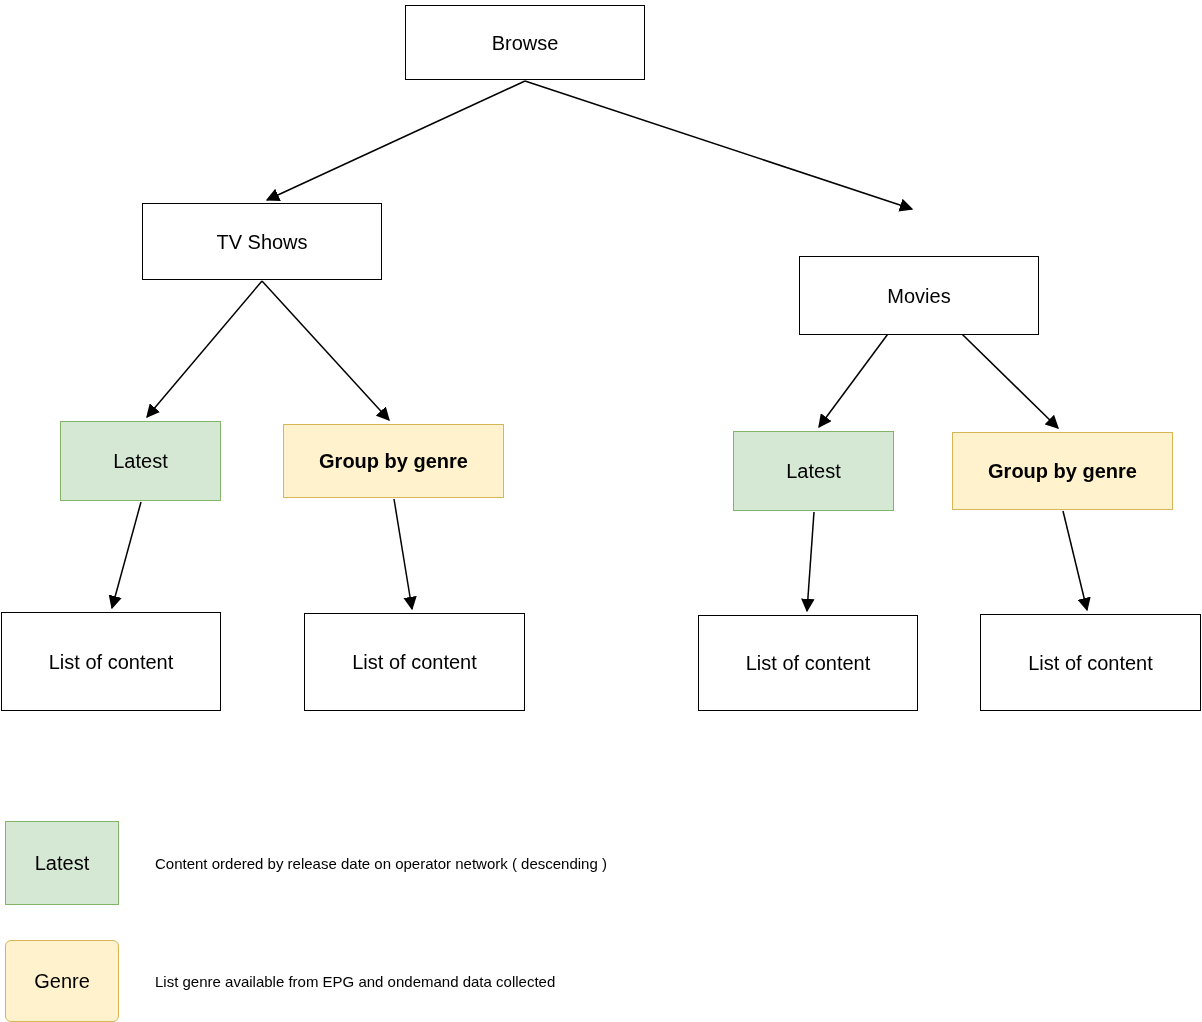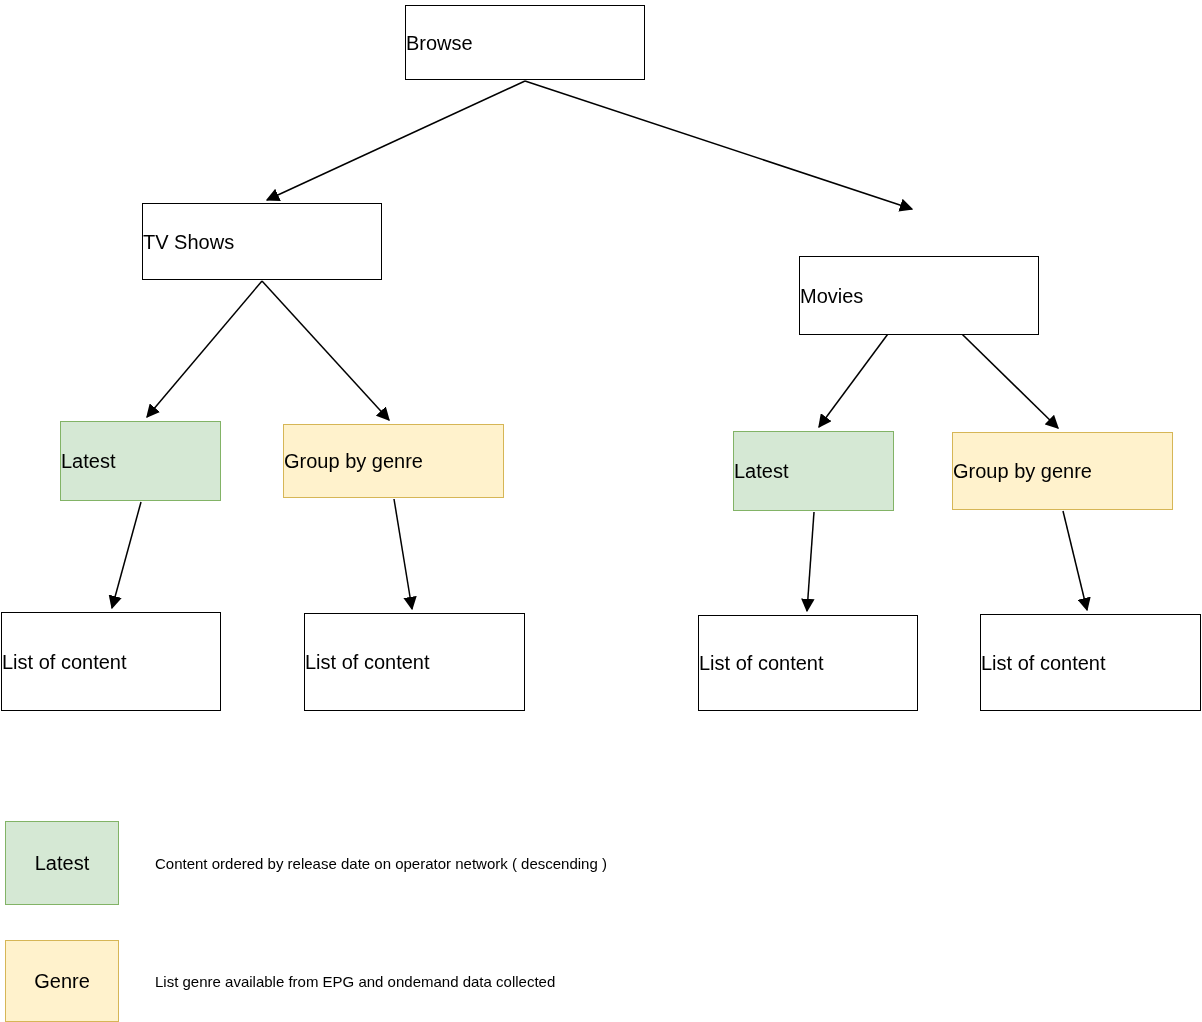--- a/index.html
+++ b/index.html
@@ -18,32 +18,33 @@
     left: 0; top: 0;
     width: 1202px; height: 1022px;
     pointer-events: none;
   }
   .node {
     position: absolute;
     border: 1px solid #000000;
     background: #ffffff;
     display: flex;
     align-items: center;
-    justify-content: flex-start;
+    justify-content: center;
     text-align: center;
     font-size: 20px;
     line-height: 1.2;
   }
   .node.green {
     background: var(--green-fill, #d5e8d4);
     border-color: var(--green-border, #82b366);
   }
   .node.yellow {
     background: var(--yellow-fill, #fff2cc);
     border-color: var(--yellow-border, #d6b656);
+    font-weight: bold;
   }
   .legend-swatch {
     position: absolute;
     border: 1px solid #000;
     display: flex;
     align-items: center;
     justify-content: center;
     font-size: 20px;
   }
   .legend-swatch.green {
@@ -70,21 +71,21 @@
   #node-tv-genre        { left: 283px; top: 424px; width: 221px; height: 74px; }
   #node-movies-latest   { left: 733px; top: 431px; width: 161px; height: 80px; }
   #node-movies-genre    { left: 952px; top: 432px; width: 221px; height: 78px; }
   #node-list-1          { left:   1px; top: 612px; width: 220px; height: 99px; }
   #node-list-2          { left: 304px; top: 613px; width: 221px; height: 98px; }
   #node-list-3          { left: 698px; top: 615px; width: 220px; height: 96px; }
   #node-list-4          { left: 980px; top: 614px; width: 221px; height: 97px; }
 
   #legend-latest-swatch { left: 5px; top: 821px; width: 114px; height: 84px; }
   #legend-latest-text   { left: 155px; top: 821px; height: 84px; }
-  #legend-genre-swatch  { left: 5px; top: 940px; width: 114px; height: 82px; }
+  #legend-genre-swatch  { left: 5px; top: 940px; width: 114px; height: 82px; border-radius: 6px; }
   #legend-genre-text    { left: 155px; top: 940px; height: 82px; }
 </style>
 </head>
 <body>
 
 <svg id="edges" viewBox="0 0 1202 1022" xmlns="http://www.w3.org/2000/svg">
   <defs>
     <marker id="arrow" viewBox="0 0 10 10" refX="9" refY="5" markerWidth="9" markerHeight="9" orient="auto-start-reverse">
       <path d="M0,0 L10,5 L0,10 z" fill="#000000"></path>
     </marker>

